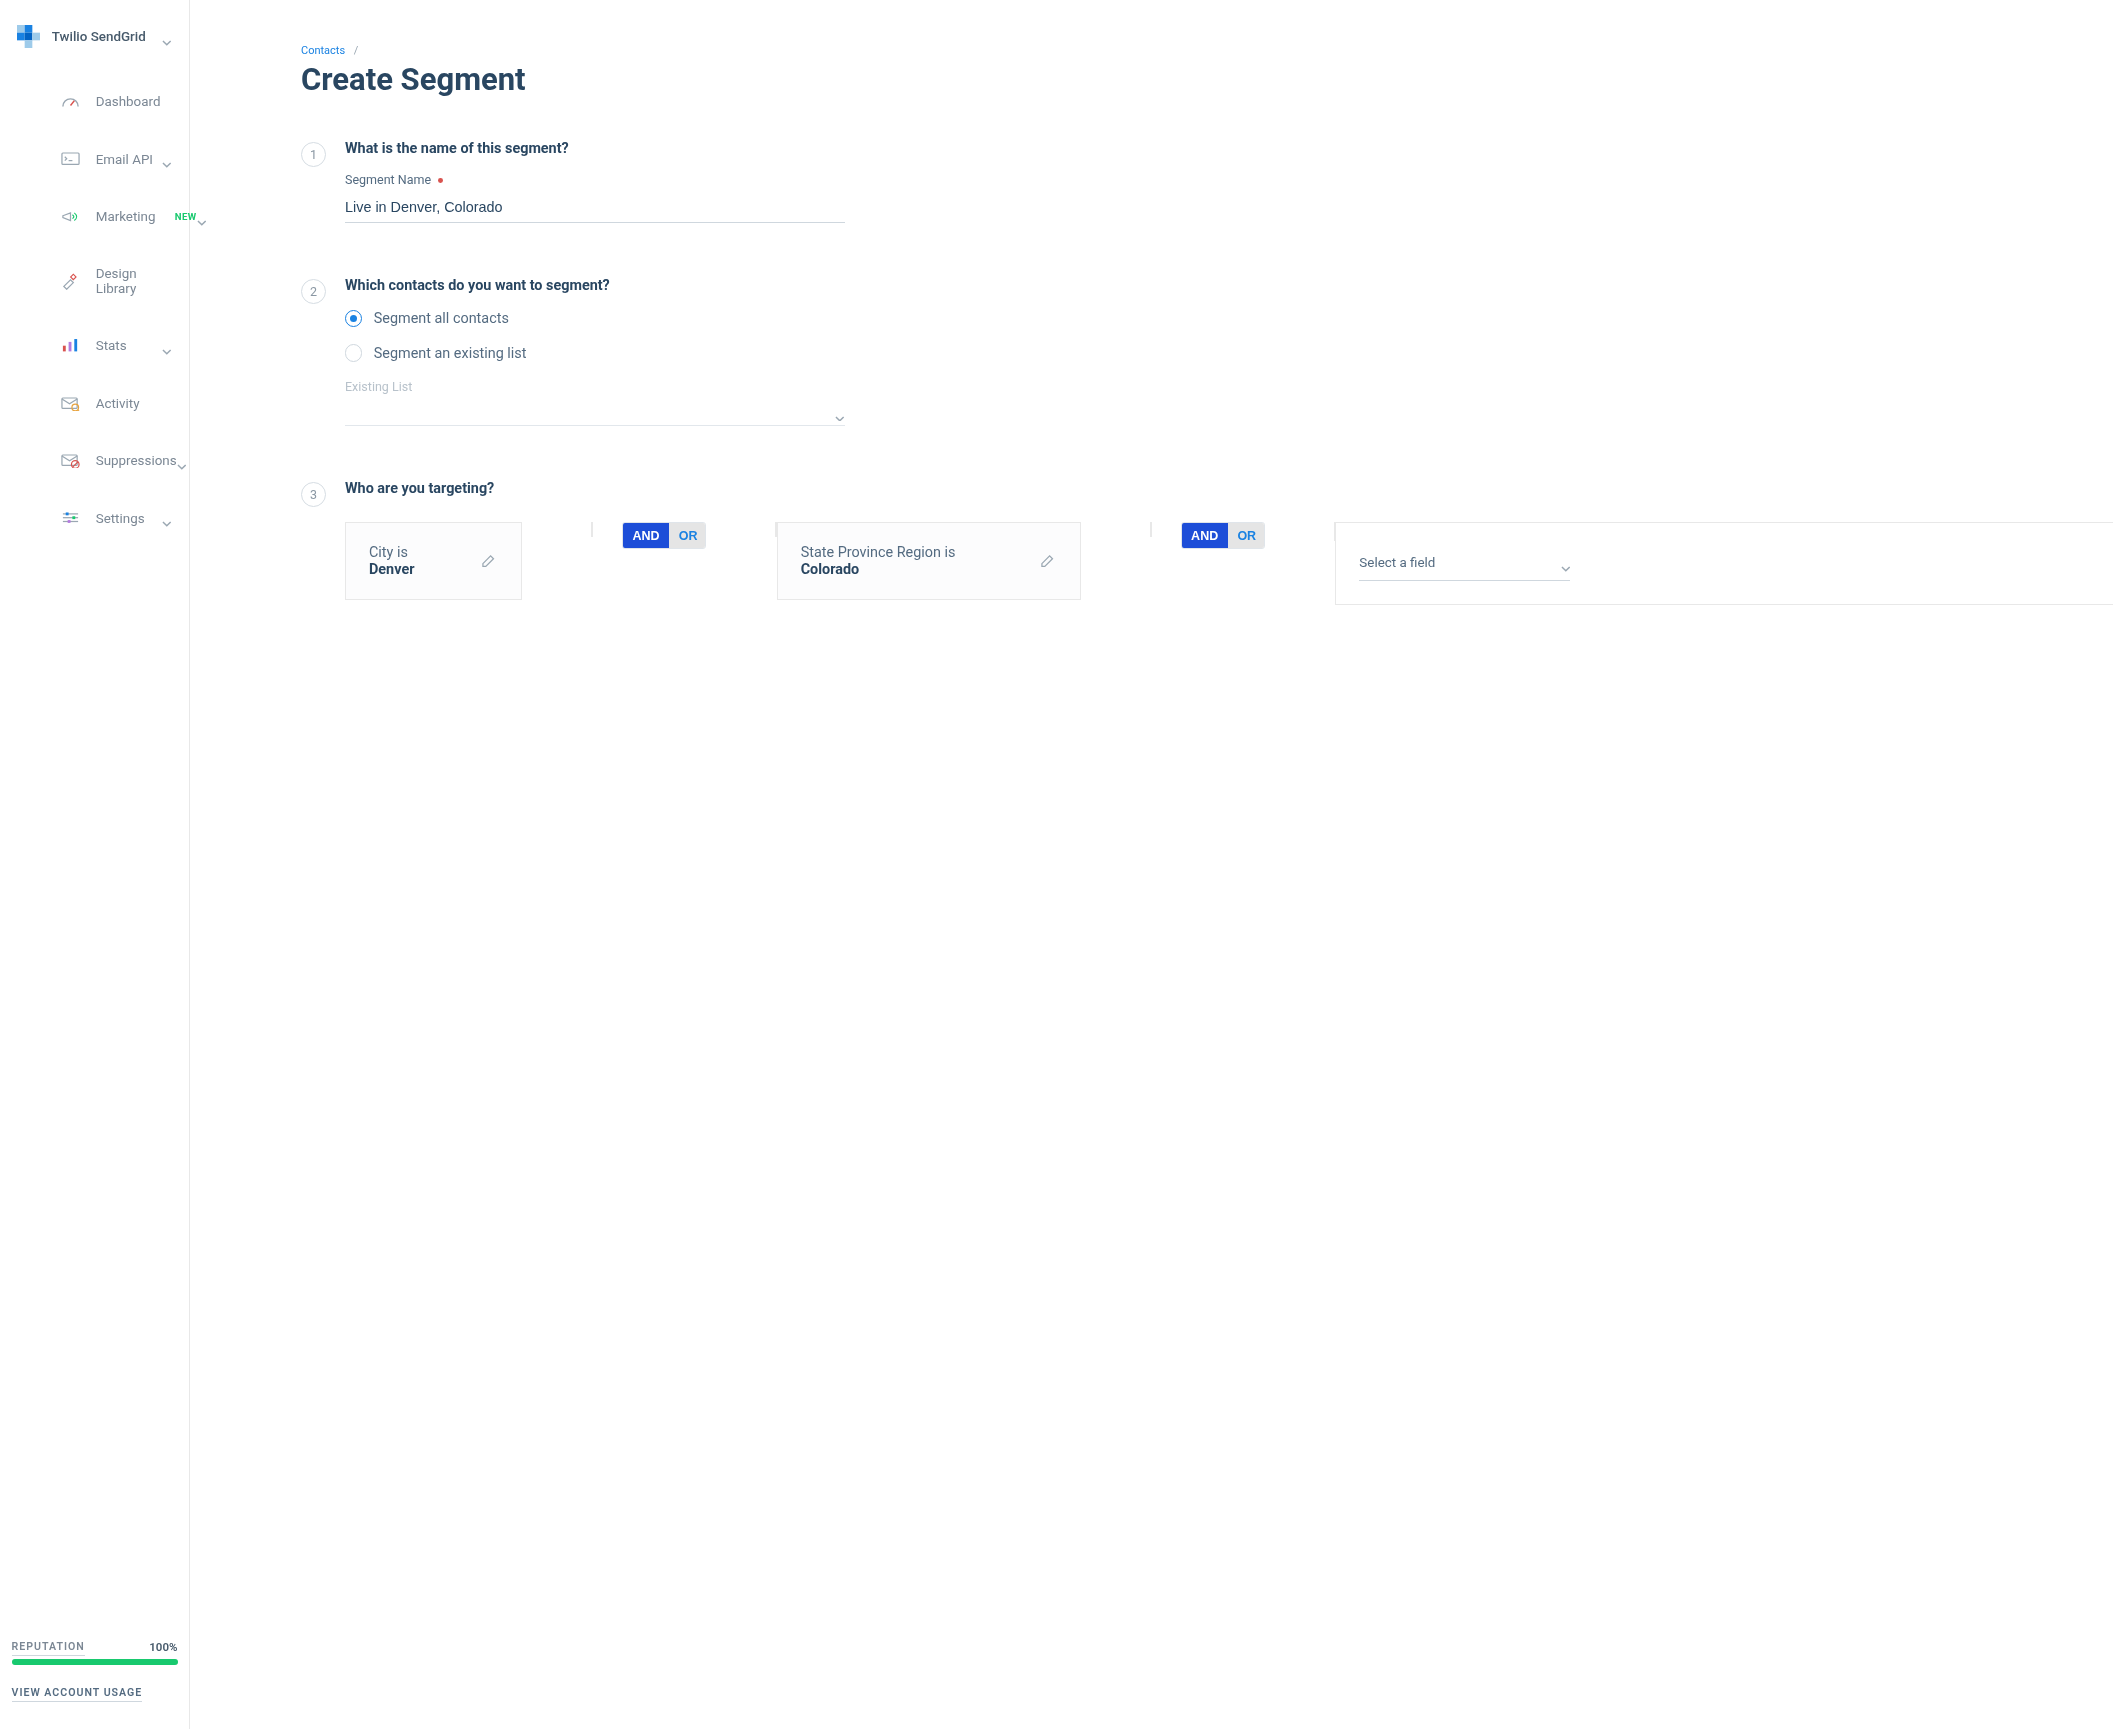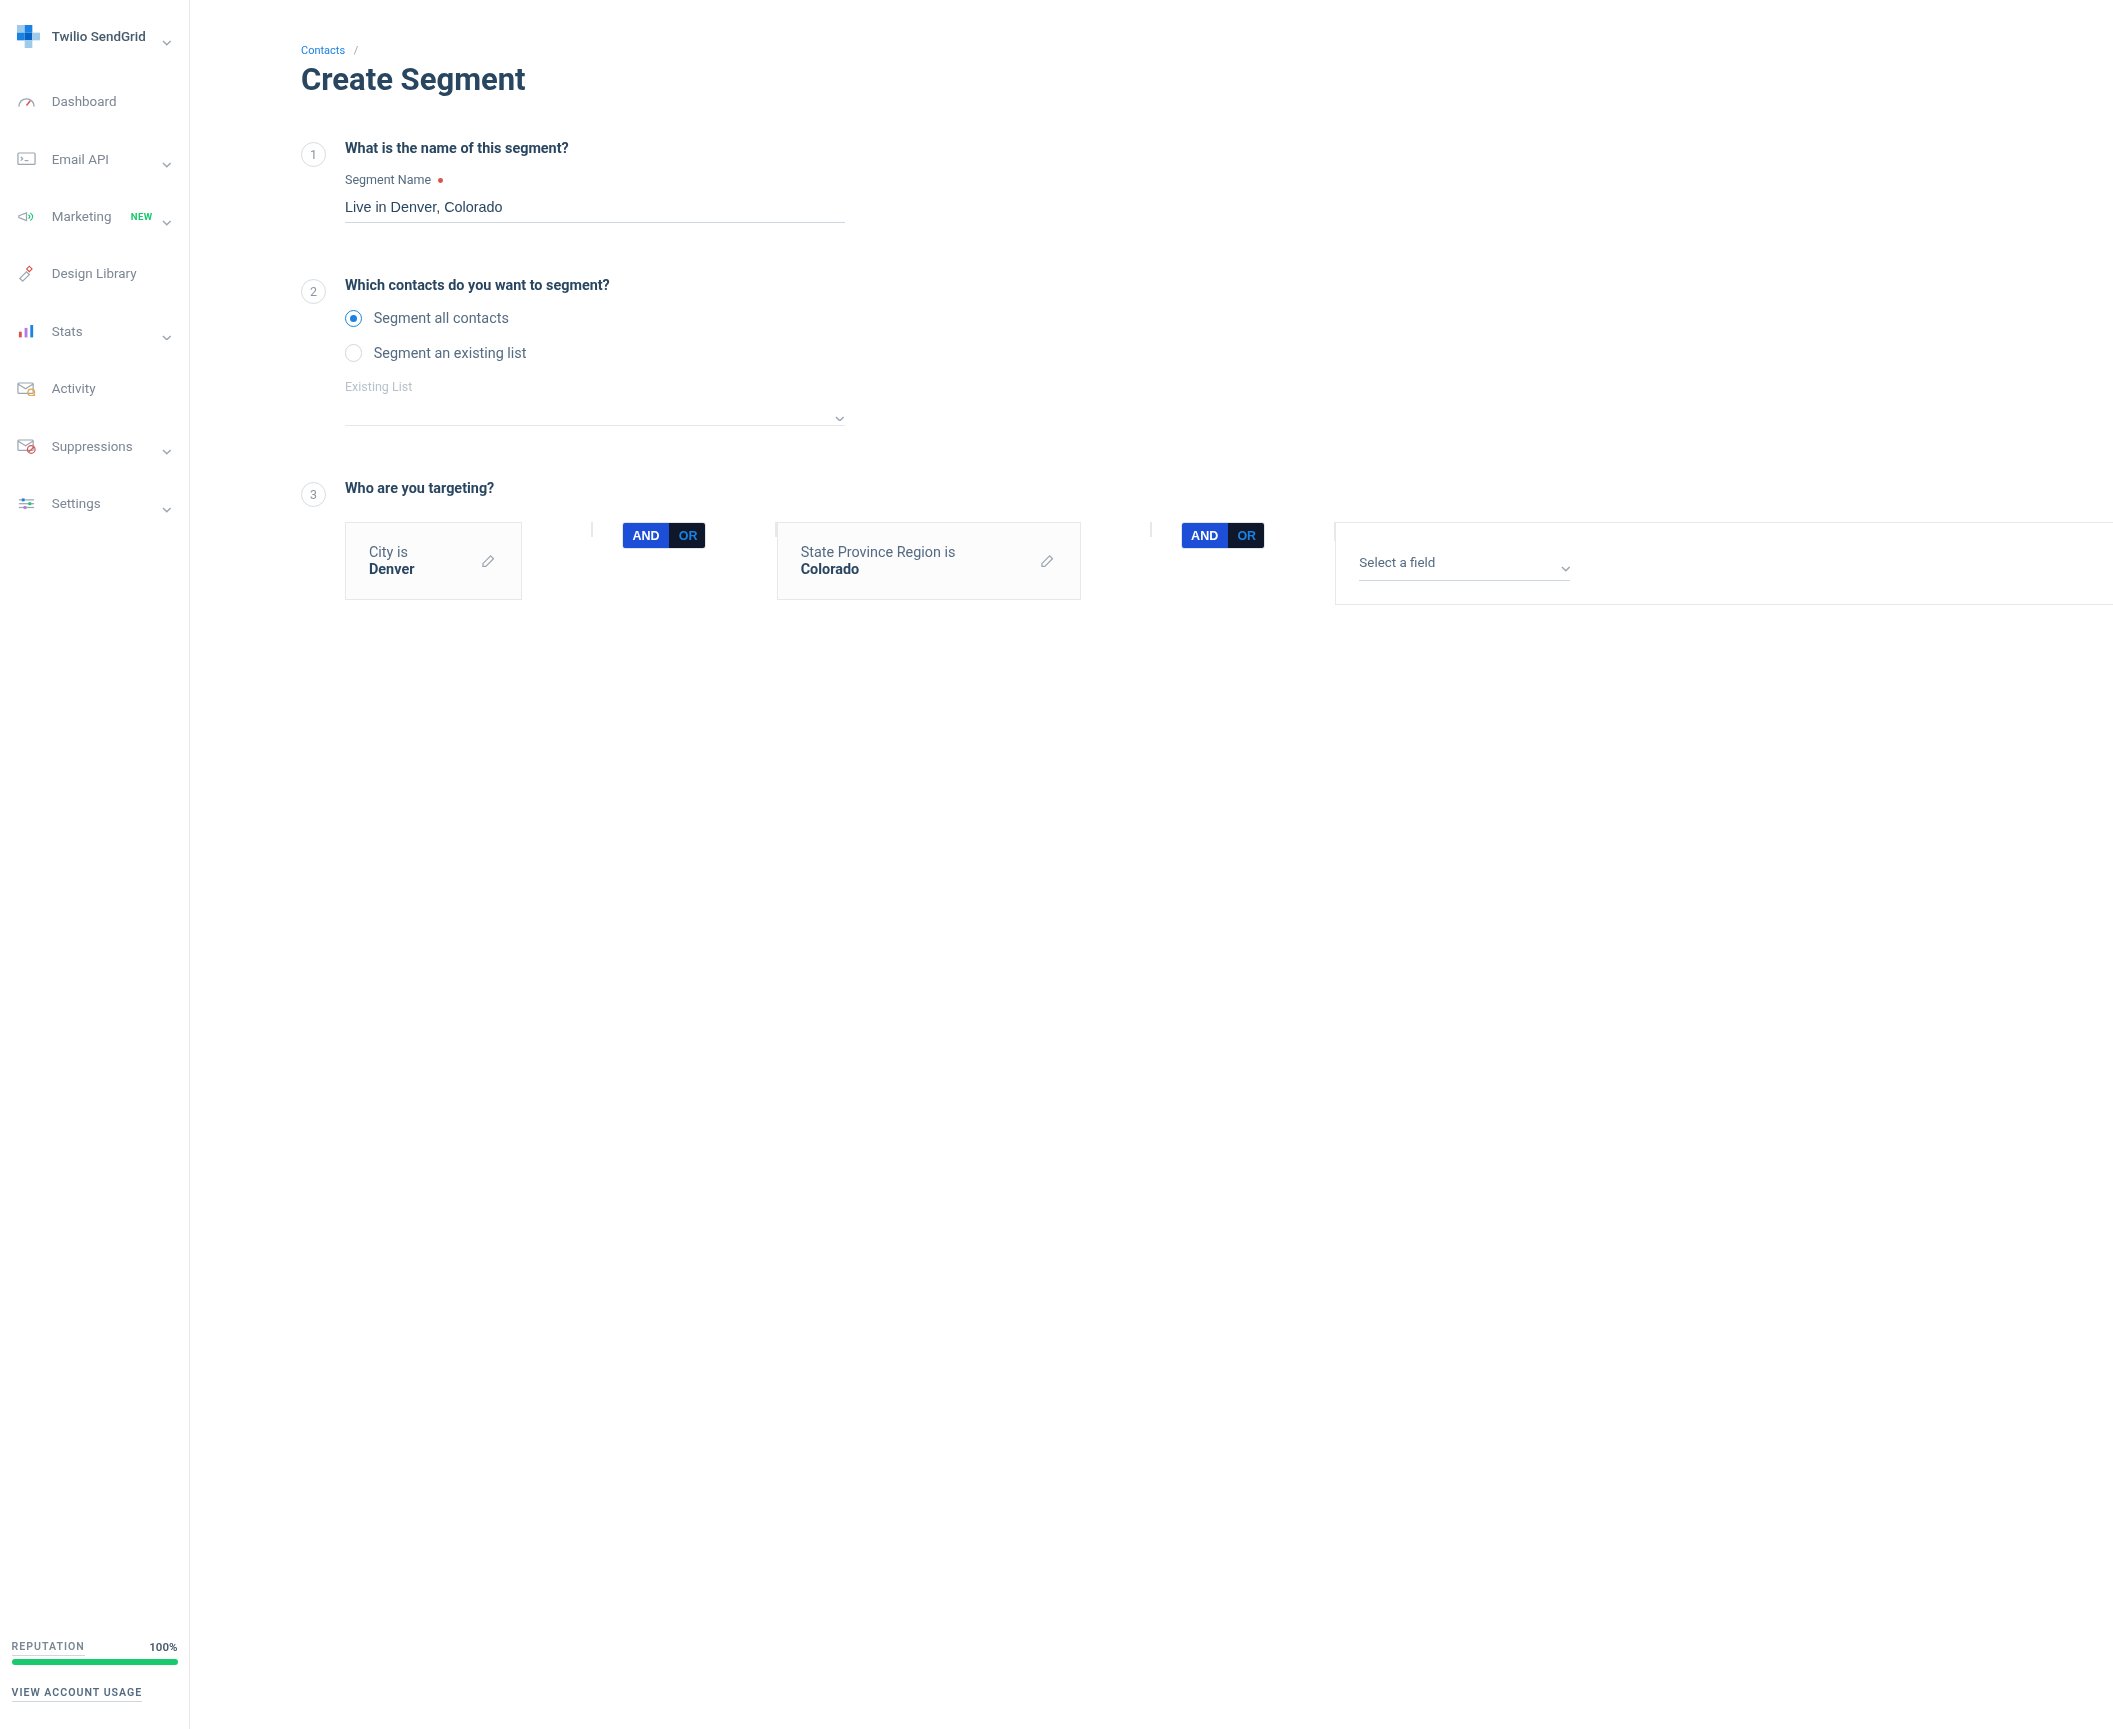--- a/index.html
+++ b/index.html
@@ -53,21 +53,21 @@
       padding: 0;
     }
     .nav-item {
       display: flex;
       align-items: center;
       justify-content: space-between;
       padding: 21px 17.3px;
       color: #7b8794;
       cursor: pointer;
     }
-    .nav-item.compact { padding: 21px 17.3px; }
+    .nav-item.compact { padding: 21px 17.3px; margin-left: 44px; }
     .nav-item-left {
       display: flex;
       align-items: center;
       gap: 15.4px;
     }
     .nav-icon {
       width: 19px;
       height: 15.4px;
       display: inline-flex;
       align-items: center;
@@ -299,21 +299,21 @@
       border-radius: 2.9px;
       overflow: hidden;
       margin-left: 29px;
     }
     .andor button {
       border: none;
       padding: 5.8px 9.6px;
       font-size: 12.5px;
       font-weight: 600;
       cursor: pointer;
-      background: #0f172a;
+      background: #e5e5e5;
       color: #1a82e2;
     }
     .andor button.active {
       background: #1d4ed8;
       color: #fff;
     }
 
     .add-cond-btn {
       display: inline-flex;
       align-items: center;

